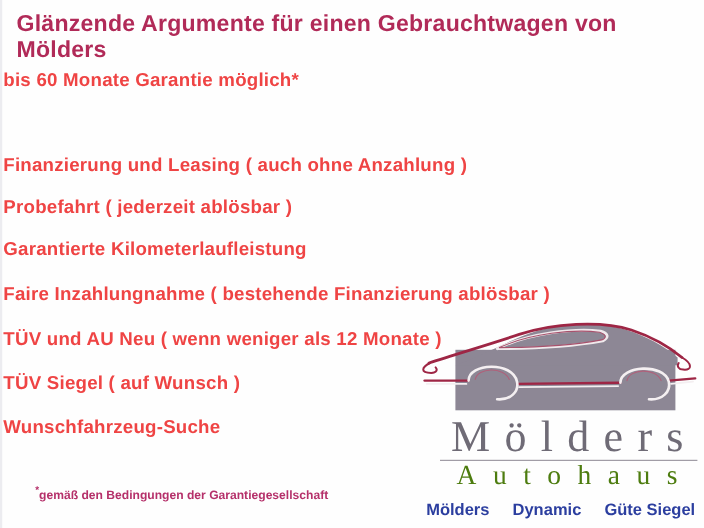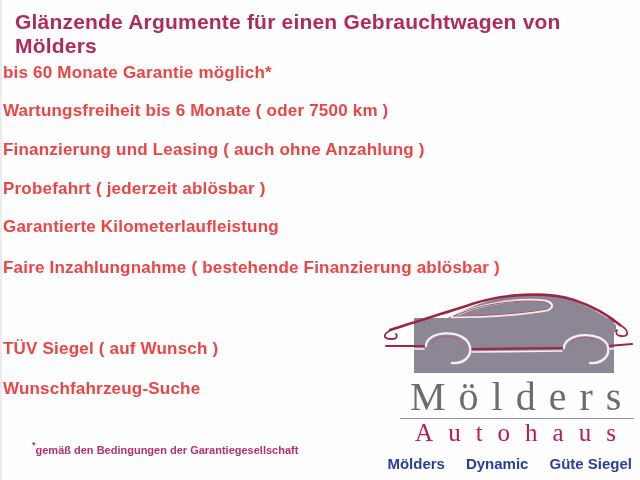--- a/index.html
+++ b/index.html
@@ -27,41 +27,41 @@
   .wordmark{
     position:absolute;left:398px;top:377px;width:234px;text-align:center;
     font-family:"Liberation Serif",serif;
   }
   .wordmark .name{
     display:block;font-size:40px;line-height:40px;color:#6f6b76;
     letter-spacing:13px;text-indent:10px;white-space:nowrap;
   }
   .wordmark .rule{height:1px;background:#97939d;margin:1px 0 2px 0;width:100%;}
   .wordmark .sub{
-    display:block;font-size:25px;line-height:24px;color:#be185d;
+    display:block;font-size:25px;line-height:24px;color:#4d7c0f;
     letter-spacing:15px;text-indent:12px;white-space:nowrap;
   }
   .slogan{
     position:absolute;right:10px;top:455px;display:flex;gap:21px;
     font-size:15px;font-weight:bold;color:#2b3e9f;white-space:nowrap;
   }
 </style>
 </head>
 <body>
 
 <div class="page">
 
   <div class="title">Glänzende Argumente für einen Gebrauchtwagen von Mölders</div>
 
   <div class="item" style="top:50px">bis 60 Monate Garantie möglich*</div>
-  <div class="item" style="top:88px">Wartungsfreiheit bis 6 Monate ( oder 7500 km )</div>
   <div class="item" style="top:127px">Finanzierung und Leasing ( auch ohne Anzahlung )</div>
   <div class="item" style="top:166px">Probefahrt ( jederzeit ablösbar )</div>
   <div class="item" style="top:204px">Garantierte Kilometerlaufleistung</div>
   <div class="item" style="top:245px">Faire Inzahlungnahme ( bestehende Finanzierung ablösbar )</div>
+  <div class="item" style="top:286px">TÜV und AU Neu ( wenn weniger als 12 Monate )</div>
   <div class="item" style="top:326px">TÜV Siegel ( auf Wunsch )</div>
   <div class="item" style="top:366px">Wunschfahrzeug-Suche</div>
 
   <div class="footnote">
     <sup>*</sup><span>gemäß den Bedingungen der Garantiegesellschaft</span>
   </div>
 
   <svg class="car-logo" viewBox="0 0 256 92" aria-hidden="true">
 
     <rect x="34" y="32" width="200" height="55" fill="#8d8795"></rect>

